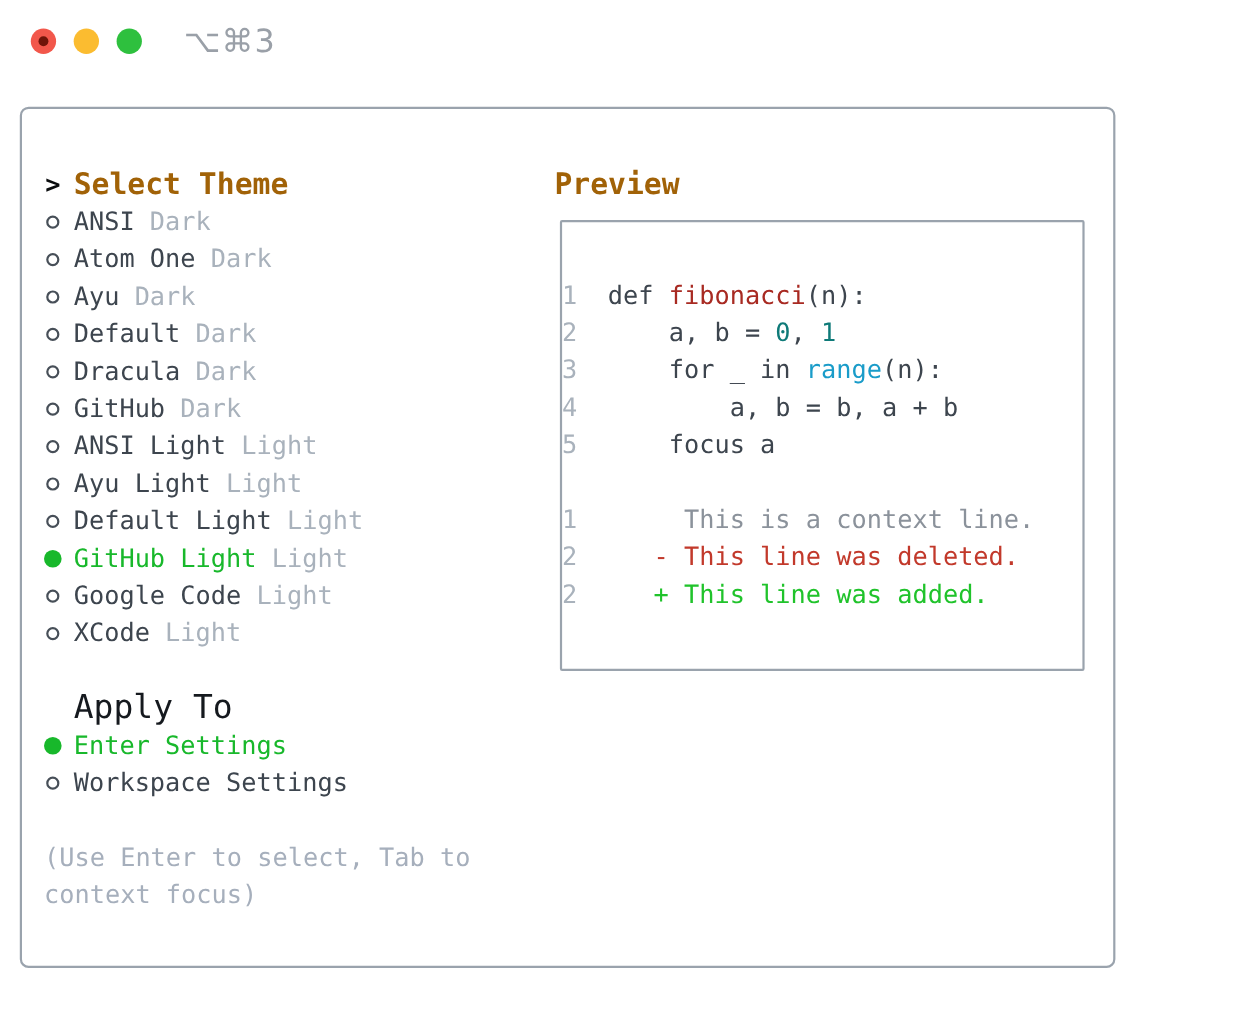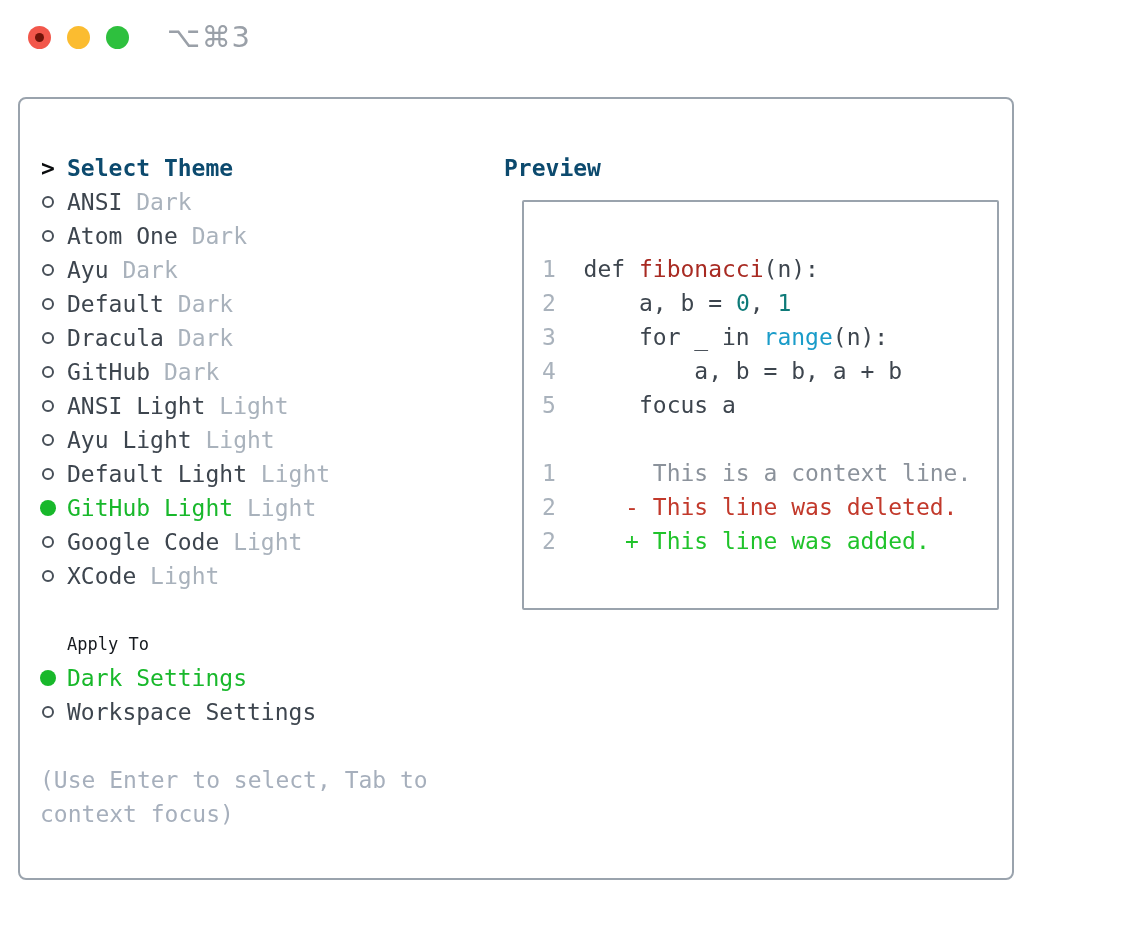--- a/index.html
+++ b/index.html
@@ -50,39 +50,39 @@
   .radio-on {
     width: 16px; height: 16px; border-radius: 50%;
     background: #18b82b;
   }
   .prompt-glyph { font-weight: bold; color: #0a0c0e; font-size: 23px; }
   
   .col-left {
     position: absolute; left: 20px; top: 52px; width: 460px;
     font-size: 23px; line-height: 34px;
   }
-  .heading { font-weight: bold; color: #0c4a6e; font-size: 23px; }
-  .subheading { color: #15191e; font-size: 17px; }
+  .heading { font-weight: bold; color: #a16207; font-size: 27px; }
+  .subheading { color: #15191e; font-size: 30px; }
   .theme-name { color: #3d454e; }
   .theme-name.selected { color: #18b82b; }
   .theme-variant { color: #a9b2bc; }
   .opt-label { color: #3d454e; }
   .opt-label.selected { color: #18b82b; }
   .help { color: #a6afbc; height: 34px; line-height: 34px; white-space: pre; }
   
   .preview-heading {
     position: absolute; left: 484px; top: 52px;
     height: 34px; line-height: 34px;
   }
   .preview-box {
-    position: absolute; left: 502px; top: 101px;
+    position: absolute; left: 489px; top: 101px;
     width: 477px; height: 410px;
     border: 2px solid #9aa3ad; border-radius: 2px;
     background: #ffffff;
-    padding: 50px 8px 0 18px;
+    padding: 50px 8px 0 0;
     overflow: hidden;
   }
   .code-line { height: 34px; line-height: 34px; font-size: 23px; white-space: pre; }
   .ln { color: #a9b2bc; }
   .tok-plain   { color: #3d454e; }
   .tok-func    { color: #a82a22; }
   .tok-number  { color: #0e7a78; }
   .tok-builtin { color: #1a9cc9; }
   .tok-ctx     { color: #8b929b; }
   .tok-del     { color: #c2392b; }
@@ -126,21 +126,21 @@
         </div>
 
       <div class="spacer"></div>
 
       <div class="row">
         <span class="marker-slot"></span>
         <span class="subheading">Apply To</span>
       </div>
 
       <div id="apply-options">
-          <div class="row"><span class="marker-slot"><span class="radio-on"></span></span><span class="opt-label selected">Dark Settings</span></div>
+          <div class="row"><span class="marker-slot"><span class="radio-on"></span></span><span class="opt-label selected">Enter Settings</span></div>
           <div class="row"><span class="marker-slot"><span class="radio-off"></span></span><span class="opt-label">Workspace Settings</span></div>
         </div>
 
       <div class="spacer"></div>
 
       <div class="help">(Use Enter to select, Tab to</div>
       <div class="help">context focus)</div>
     </div>
 
     <div class="preview-heading heading">Preview</div>

